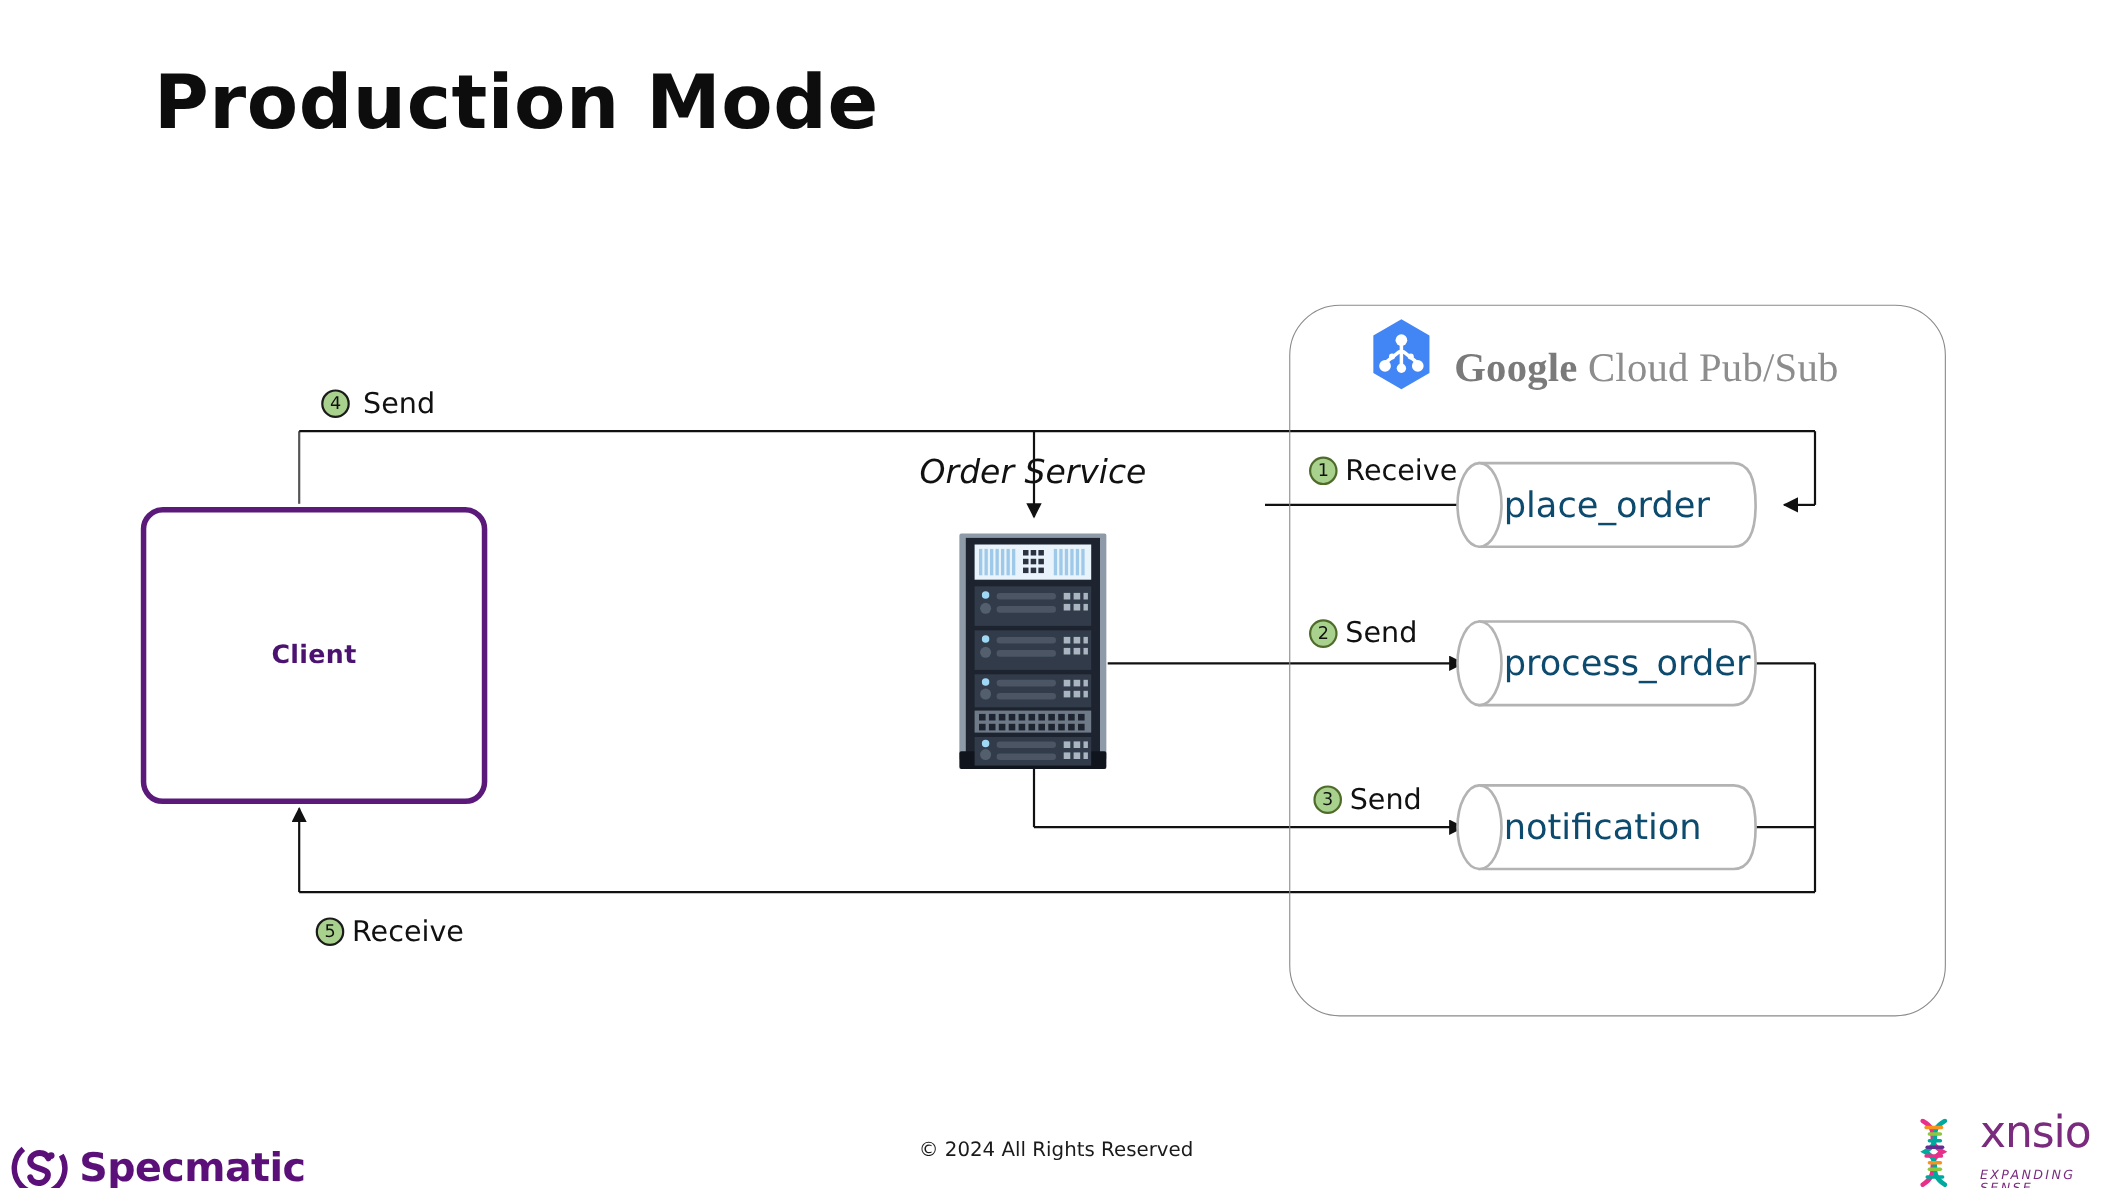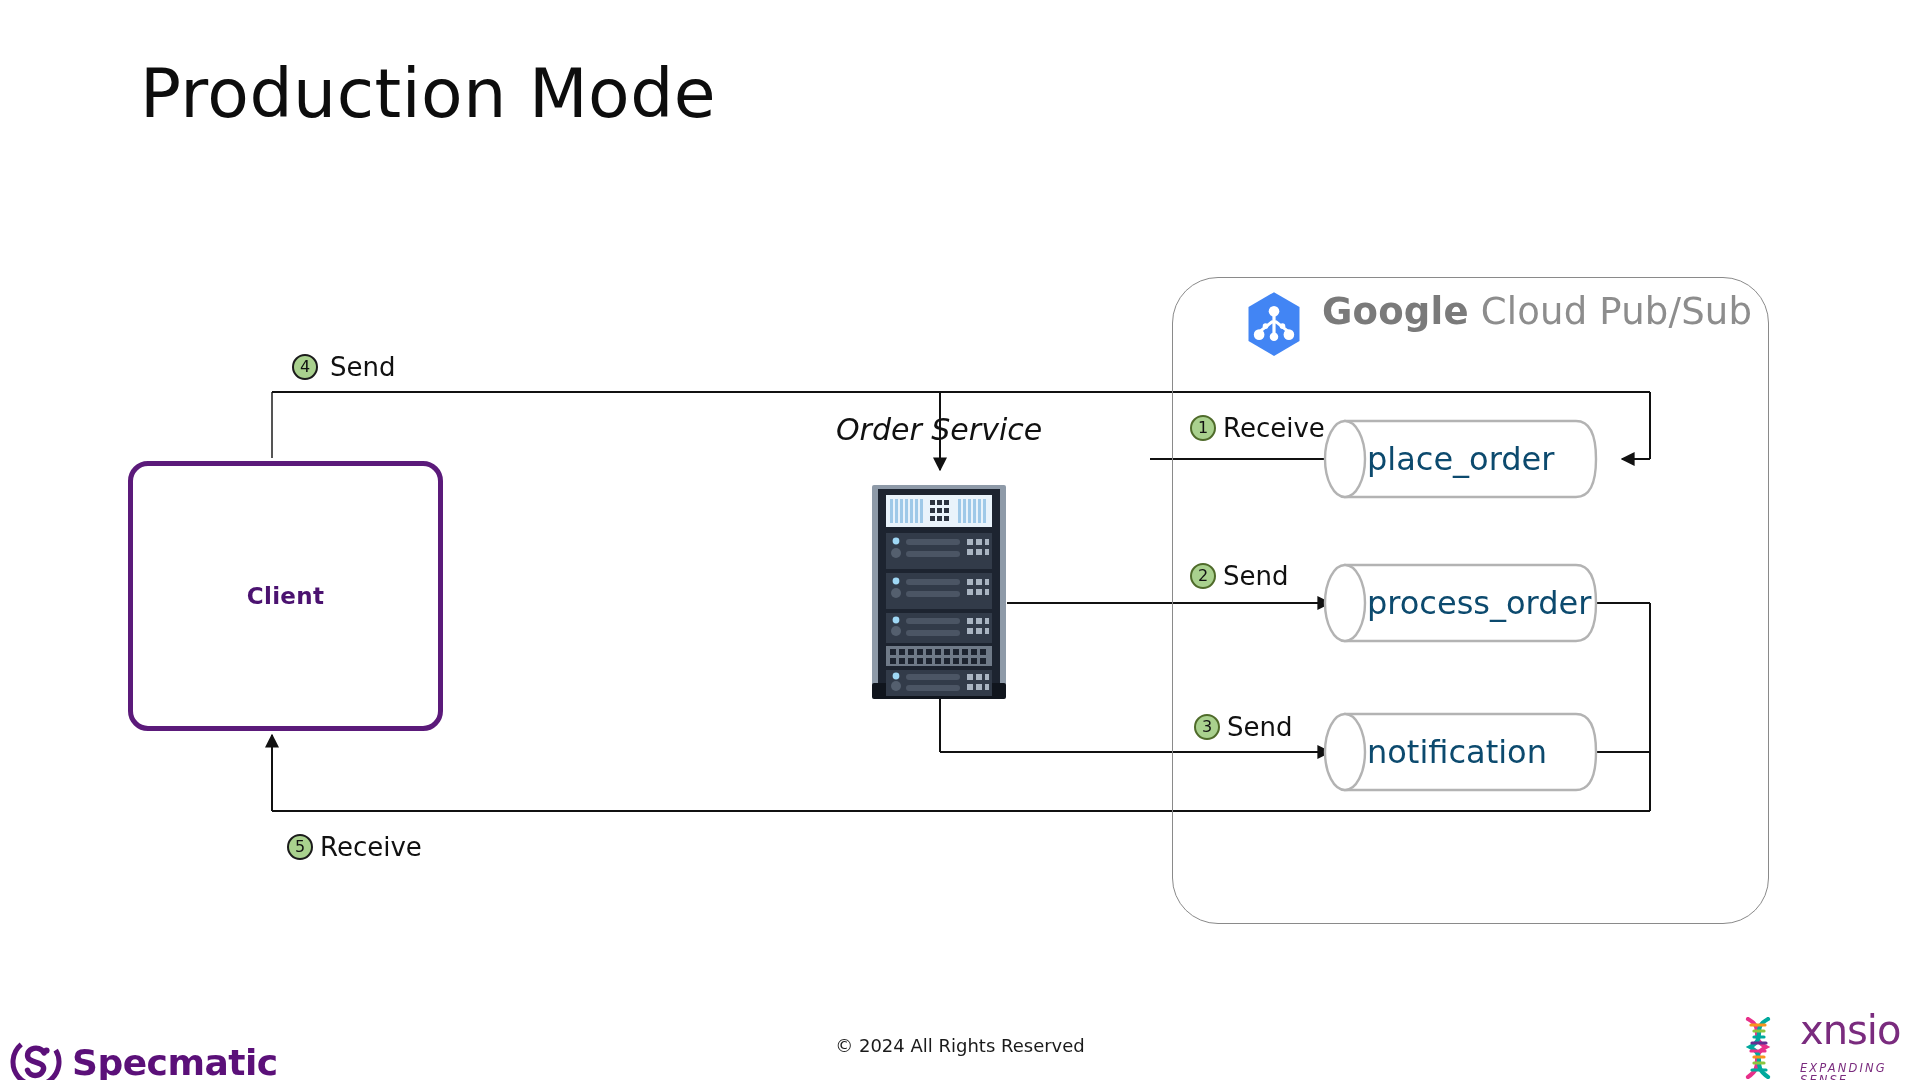--- a/index.html
+++ b/index.html
@@ -2,31 +2,31 @@
 <html><head>
 <meta charset="utf-8">
 <style>
   html,body{margin:0;padding:0;background:#ffffff;}
   body{width:1920px;height:1080px;position:relative;overflow:hidden;
        font-family:"DejaVu Sans","Liberation Sans",sans-serif;color:#111;}
 
   #slide{position:absolute;inset:0;}
 
   
-  .title{position:absolute;left:140px;top:60px;font-size:68px;font-weight:400;
+  .title{position:absolute;left:140px;top:60px;font-size:68px;font-weight:700;
          letter-spacing:.5px;color:#0d0d0d;line-height:1;white-space:nowrap;}
 
   
   #wires{position:absolute;left:0;top:0;width:1920px;height:1080px;}
 
   
   .pubsub-box{position:absolute;left:1172px;top:277px;width:595px;height:645px;
               border:1.6px solid #8a8a8a;border-radius:46px;background:transparent;}
   .pubsub-logo{position:absolute;left:1240px;top:290px;height:66px;
-               display:flex;align-items:flex-start;gap:14px;}
+               display:flex;align-items:flex-end;gap:14px;font-family:Liberation Serif, serif;}
   .pubsub-logo .hex{width:68px;height:68px;flex:0 0 68px;}
   .pubsub-logo .wordmark{font-size:37px;font-weight:400;color:#8d8d8d;
                          letter-spacing:.2px;white-space:nowrap;}
   .pubsub-logo .wordmark .g{color:#7a7a7a;font-weight:600;}
 
   
   .client-box{position:absolute;left:128px;top:461px;width:305px;height:260px;
               border:5px solid #5b1a7a;border-radius:20px;background:#fff;
               display:flex;align-items:center;justify-content:center;}
   .client-label{font-size:23px;font-weight:700;color:#4b1270;letter-spacing:.3px;}

